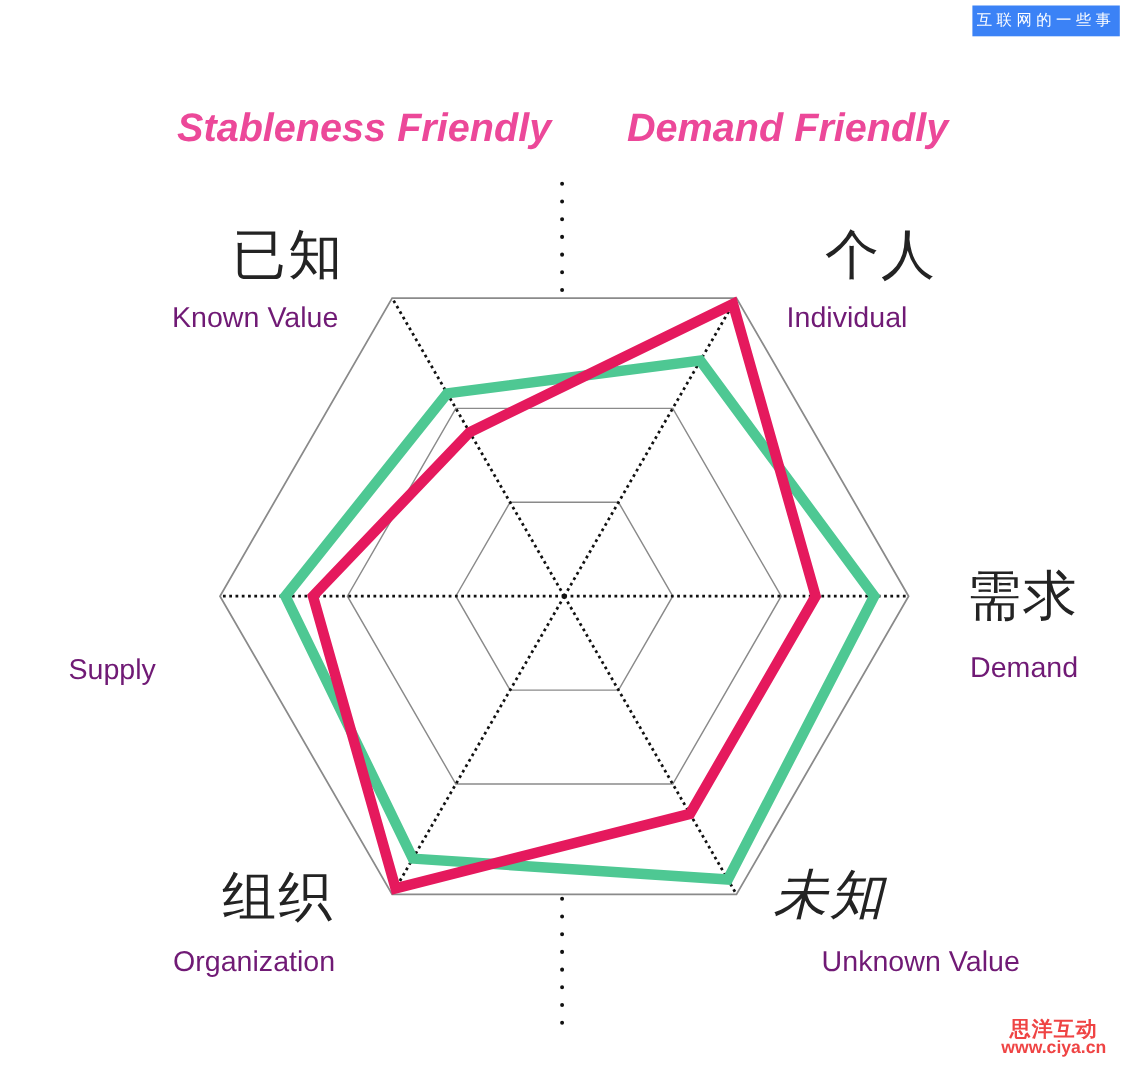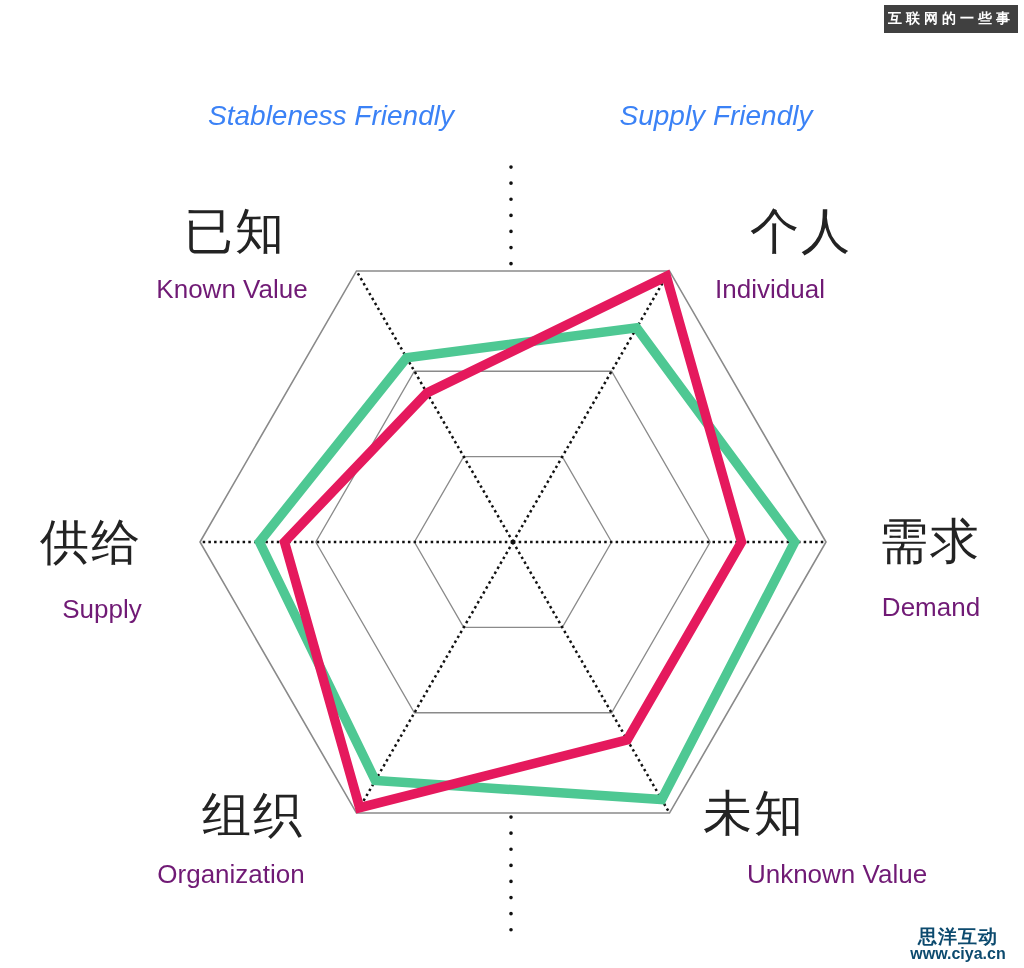--- a/index.html
+++ b/index.html
@@ -3,40 +3,40 @@
 <meta charset="utf-8">
 <style>
   html,body{margin:0;padding:0;background:#ffffff;}
   .stage{
     position:relative;width:1024px;height:968px;background:#ffffff;overflow:hidden;
     font-family:"Liberation Sans","DejaVu Sans",sans-serif;color:#1f1f1f;
   }
   .stage svg{position:absolute;left:0;top:0;}
   .abs{position:absolute;transform:translate(-50%,-50%);white-space:nowrap;text-align:center;}
   .hdr-zh{font-size:44px;font-weight:300;color:#2a2a2a;letter-spacing:2px;}
-  .hdr-en{font-size:28px;font-weight:400;font-style:italic;color:#3b82f6;}
+  .hdr-en{font-size:36px;font-weight:700;font-style:italic;color:#ec4899;}
   .zh-label{font-size:49px;font-weight:300;color:#232323;letter-spacing:2px;}
   .en-label{font-size:26px;font-weight:300;color:#701a75;}
   
   .pos-hdr-left-zh{left:327px;top:64px;}   .pos-hdr-left-en{left:331px;top:116px;}
   .pos-hdr-right-zh{left:711px;top:64px;}  .pos-hdr-right-en{left:716px;top:116px;}
-  .pos-known-zh{left:235px;top:232px;text-align:center;}     .pos-known-en{left:232px;top:289px;}
+  .pos-known-zh{left:262px;top:232px;text-align:center;}     .pos-known-en{left:232px;top:289px;}
   .pos-individual-zh{left:753px;top:232px;margin-left:48px;}.pos-individual-en{left:770px;top:289px;}
   .pos-demand-zh{left:930px;top:542px;}    .pos-demand-en{left:931px;top:607px;}
   .pos-supply-zh{left:91px;top:543px;}     .pos-supply-en{left:102px;top:609px;}
   .pos-organization-zh{left:253px;top:816px;} .pos-organization-en{left:231px;top:874px;}
-  .pos-unknown-zh{left:754px;top:814px;}   .pos-unknown-en{left:837px;top:874px;}
+  .pos-unknown-zh{left:754px;top:814px;font-style:italic;}   .pos-unknown-en{left:837px;top:874px;}
   .banner{
     position:absolute;right:6px;top:5px;width:134px;height:28px;
-    background:#404040;color:#ffffff;font-size:14px;font-weight:bold;
+    background:#3b82f6;color:#ffffff;font-size:14px;font-weight:normal;
     letter-spacing:4px;display:flex;align-items:center;justify-content:center;
   }
   .wm{
     position:absolute;left:958px;top:944px;transform:translate(-50%,-50%);
-    text-align:center;font-weight:bold;color:#0c4a6e;line-height:1.0;white-space:nowrap;
+    text-align:center;font-weight:bold;color:#ef4444;line-height:1.0;white-space:nowrap;
     text-shadow:-1px -1px 0 #fff,1px -1px 0 #fff,-1px 1px 0 #fff,1px 1px 0 #fff,0 -1px 0 #fff,0 1px 0 #fff,-1px 0 0 #fff,1px 0 0 #fff;
   }
   .wm-line1{font-size:19px;letter-spacing:1px;}
   .wm-line2{font-size:16px;}
 </style>
 </head>
 <body>
 
 <div class="stage">
 
@@ -50,29 +50,28 @@
       <line x1="513" y1="542" x2="200" y2="542" stroke="#111111" stroke-width="2.5" stroke-dasharray="2.5 3.2"></line>
       <line x1="513" y1="542" x2="356.4999999999999" y2="813.0659513845292" stroke="#111111" stroke-width="2.5" stroke-dasharray="2.5 3.2"></line>
       <line x1="513" y1="542" x2="669.5" y2="813.0659513845293" stroke="#111111" stroke-width="2.5" stroke-dasharray="2.5 3.2"></line>
       <line x1="511" y1="167" x2="511" y2="267" stroke="#111111" stroke-width="3.6" stroke-dasharray="0.1 16" stroke-linecap="round"></line>
       <line x1="511" y1="817" x2="511" y2="931" stroke="#111111" stroke-width="3.6" stroke-dasharray="0.1 16" stroke-linecap="round"></line>
       <polygon points="794.7,542 636.635,327.85789840622186 406.58000000000004,357.6751530585201 259.46999999999997,542 375.27999999999986,780.5380372183857 661.675,799.5126538153028" fill="none" stroke="#4ec893" stroke-width="9.5" stroke-linejoin="miter"></polygon>
       <polygon points="741.49,542 666.37,276.3553676431613 426.92500000000007,392.9137267385089 284.51,542 359.6299999999999,807.6446323568387 627.245,739.8781445107063" fill="none" stroke="#e5195d" stroke-width="9.5" stroke-linejoin="miter"></polygon>
     </svg>
 
   <div class="abs hdr-en pos-hdr-left-en">Stableness Friendly</div>
-  <div class="abs hdr-en pos-hdr-right-en">Supply Friendly</div>
+  <div class="abs hdr-en pos-hdr-right-en">Demand Friendly</div>
 
   <div class="abs zh-label pos-known-zh">已知</div>
   <div class="abs en-label pos-known-en">Known Value</div>
   <div class="abs zh-label pos-individual-zh">个人</div>
   <div class="abs en-label pos-individual-en">Individual</div>
   <div class="abs zh-label pos-demand-zh">需求</div>
   <div class="abs en-label pos-demand-en">Demand</div>
-  <div class="abs zh-label pos-supply-zh">供给</div>
   <div class="abs en-label pos-supply-en">Supply</div>
   <div class="abs zh-label pos-organization-zh">组织</div>
   <div class="abs en-label pos-organization-en">Organization</div>
   <div class="abs zh-label pos-unknown-zh">未知</div>
   <div class="abs en-label pos-unknown-en">Unknown Value</div>
 
   <div class="banner">互联网的一些事</div>
 
   <div class="wm">
     <div class="wm-line1">思洋互动</div>

